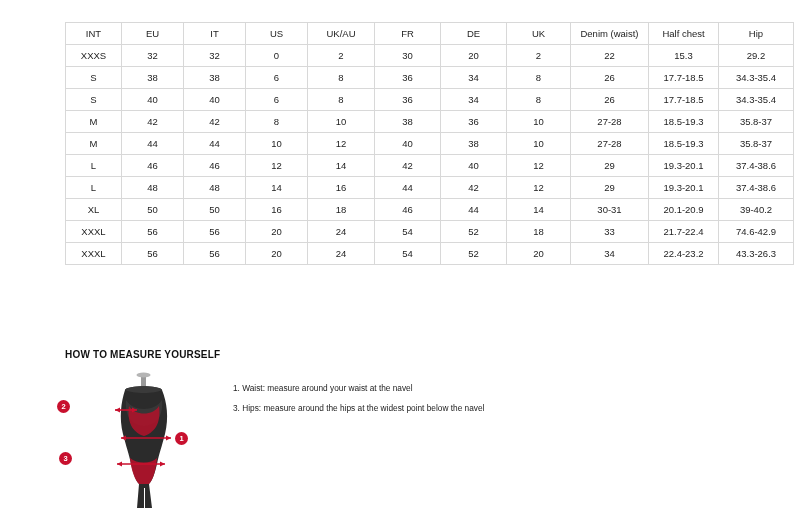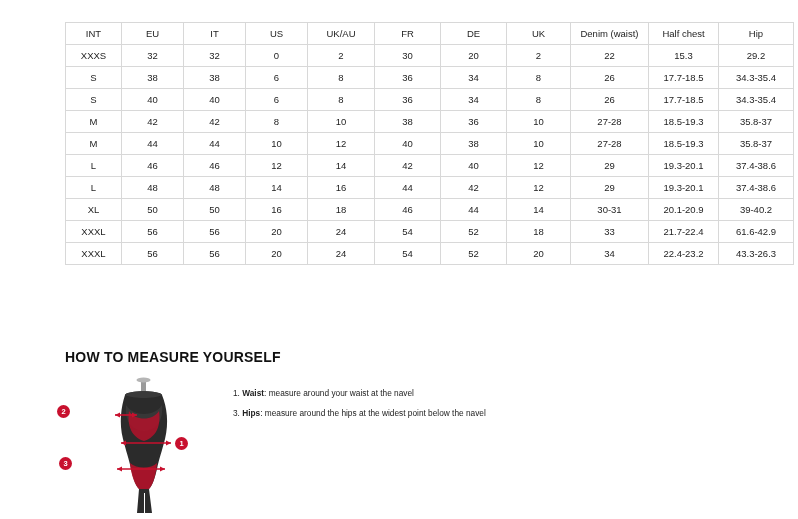--- a/index.html
+++ b/index.html
@@ -62,21 +62,21 @@
   col.c10 { width: 75px; }
 
   
   .measure {
     position: absolute;
     left: 65px;
     top: 349px;
     width: 680px;
   }
   .measure-title {
-    font-size: 14px;
+    font-size: 10px;
     font-weight: bold;
     letter-spacing: 0.2px;
     color: #111;
     margin-bottom: 12px;
   }
   .measure-body {
     position: relative;
     display: flex;
     align-items: flex-start;
   }
@@ -90,21 +90,21 @@
   .steps {
     margin-left: 28px;
     padding-top: 12px;
   }
   .step {
     font-size: 8.3px;
     color: #222;
     margin-bottom: 10px;
     line-height: 1.2;
   }
-  .step b { font-weight: bold; }
+  .step b { font-weight: normal; }
 
   
   .mannequin {
     position: absolute;
     left: 0;
     top: 0;
   }
   .bullet {
     position: absolute;
     width: 13px;
@@ -265,21 +265,21 @@
           <td>XXXL</td>
           <td>56</td>
           <td>56</td>
           <td>20</td>
           <td>24</td>
           <td>54</td>
           <td>52</td>
           <td>18</td>
           <td>33</td>
           <td>21.7-22.4</td>
-          <td>61.6-42.9</td>
+          <td>74.6-42.9</td>
         </tr>
         <tr>
           <td>XXXL</td>
           <td>56</td>
           <td>56</td>
           <td>20</td>
           <td>24</td>
           <td>54</td>
           <td>52</td>
           <td>20</td>

